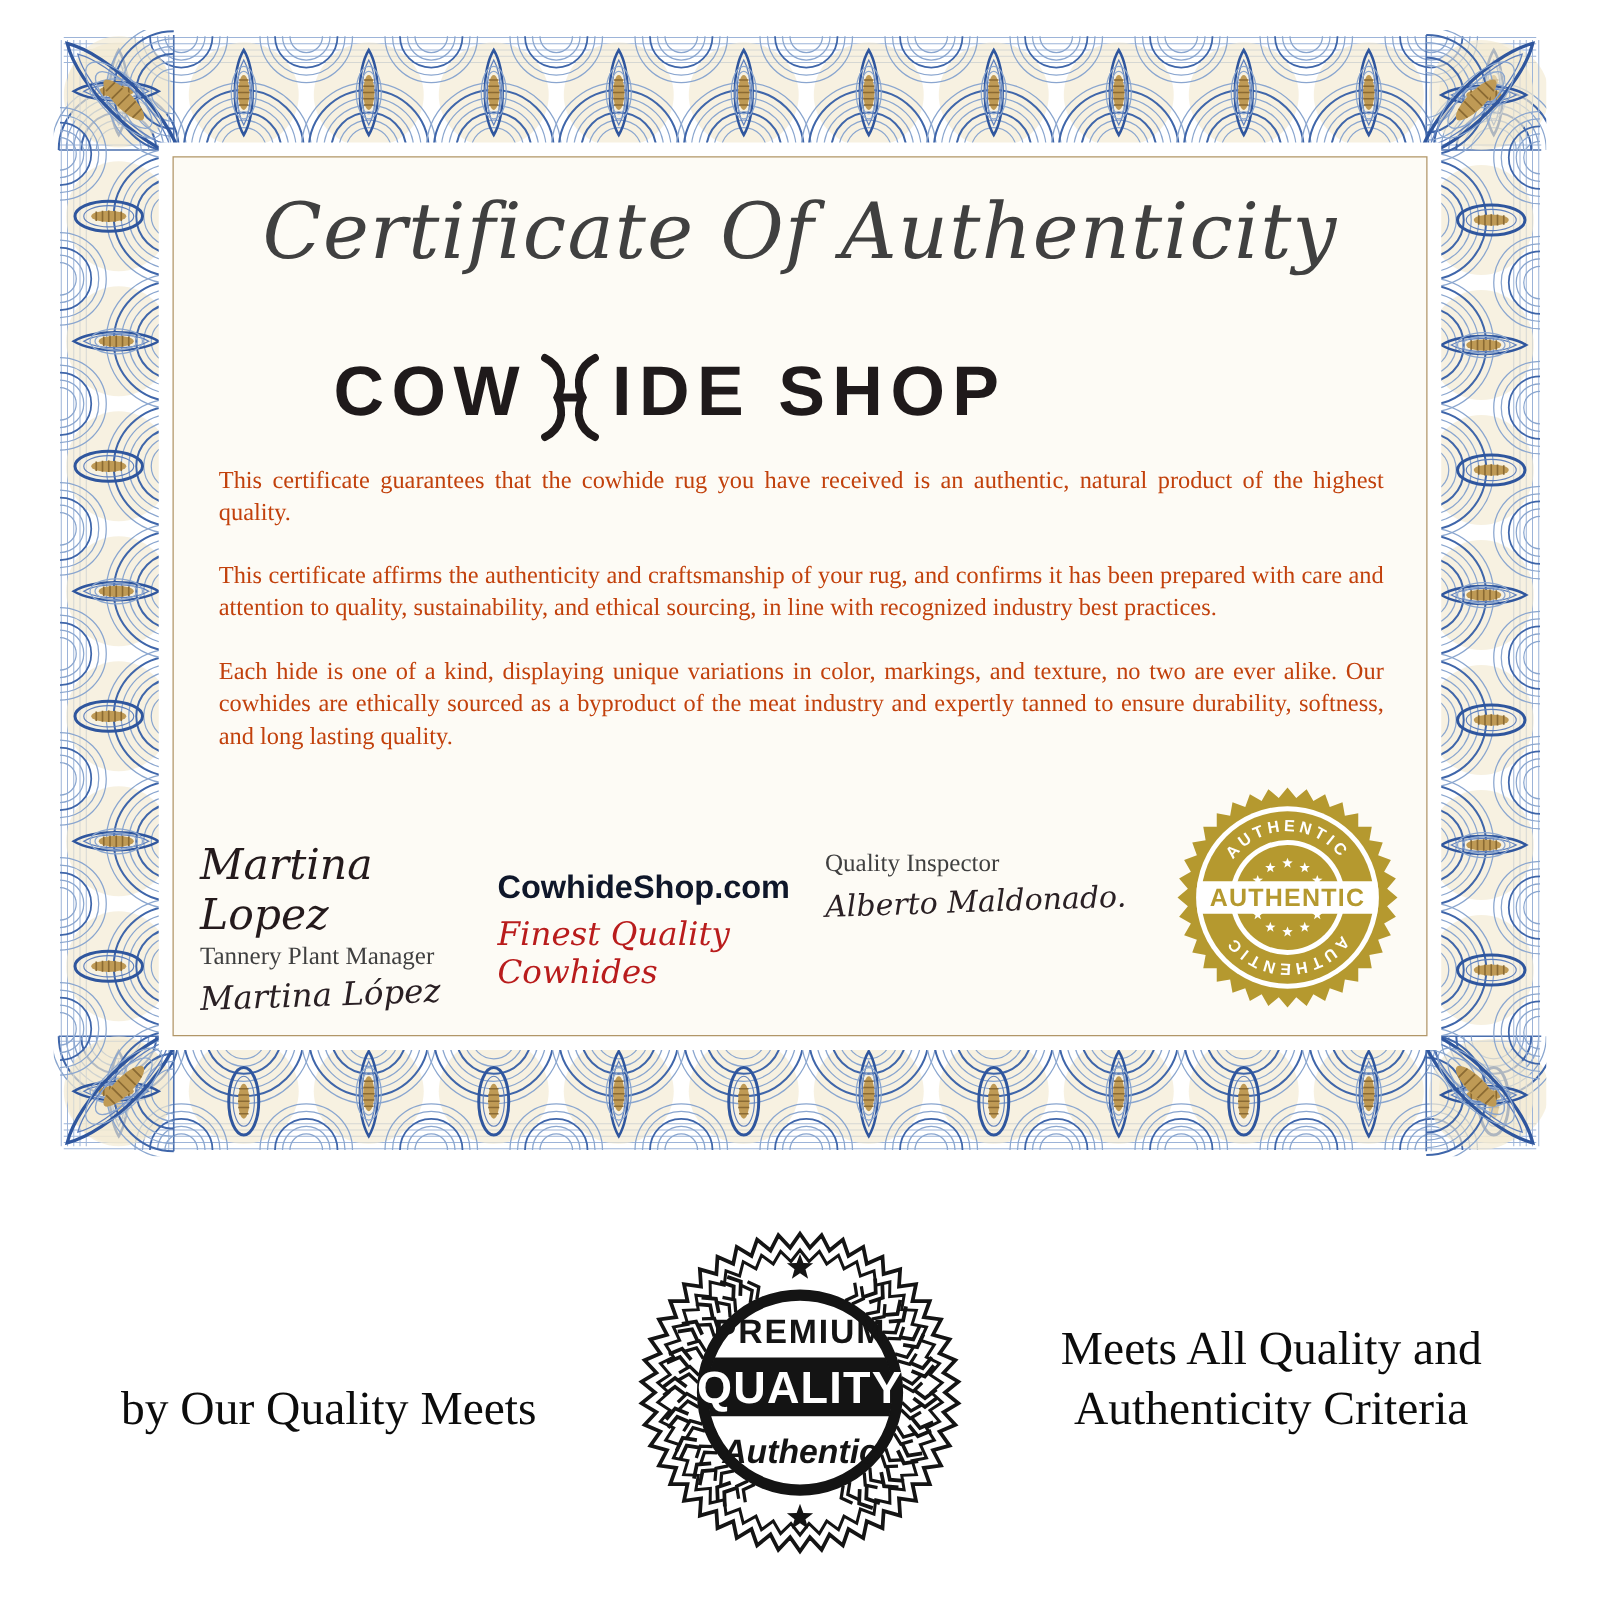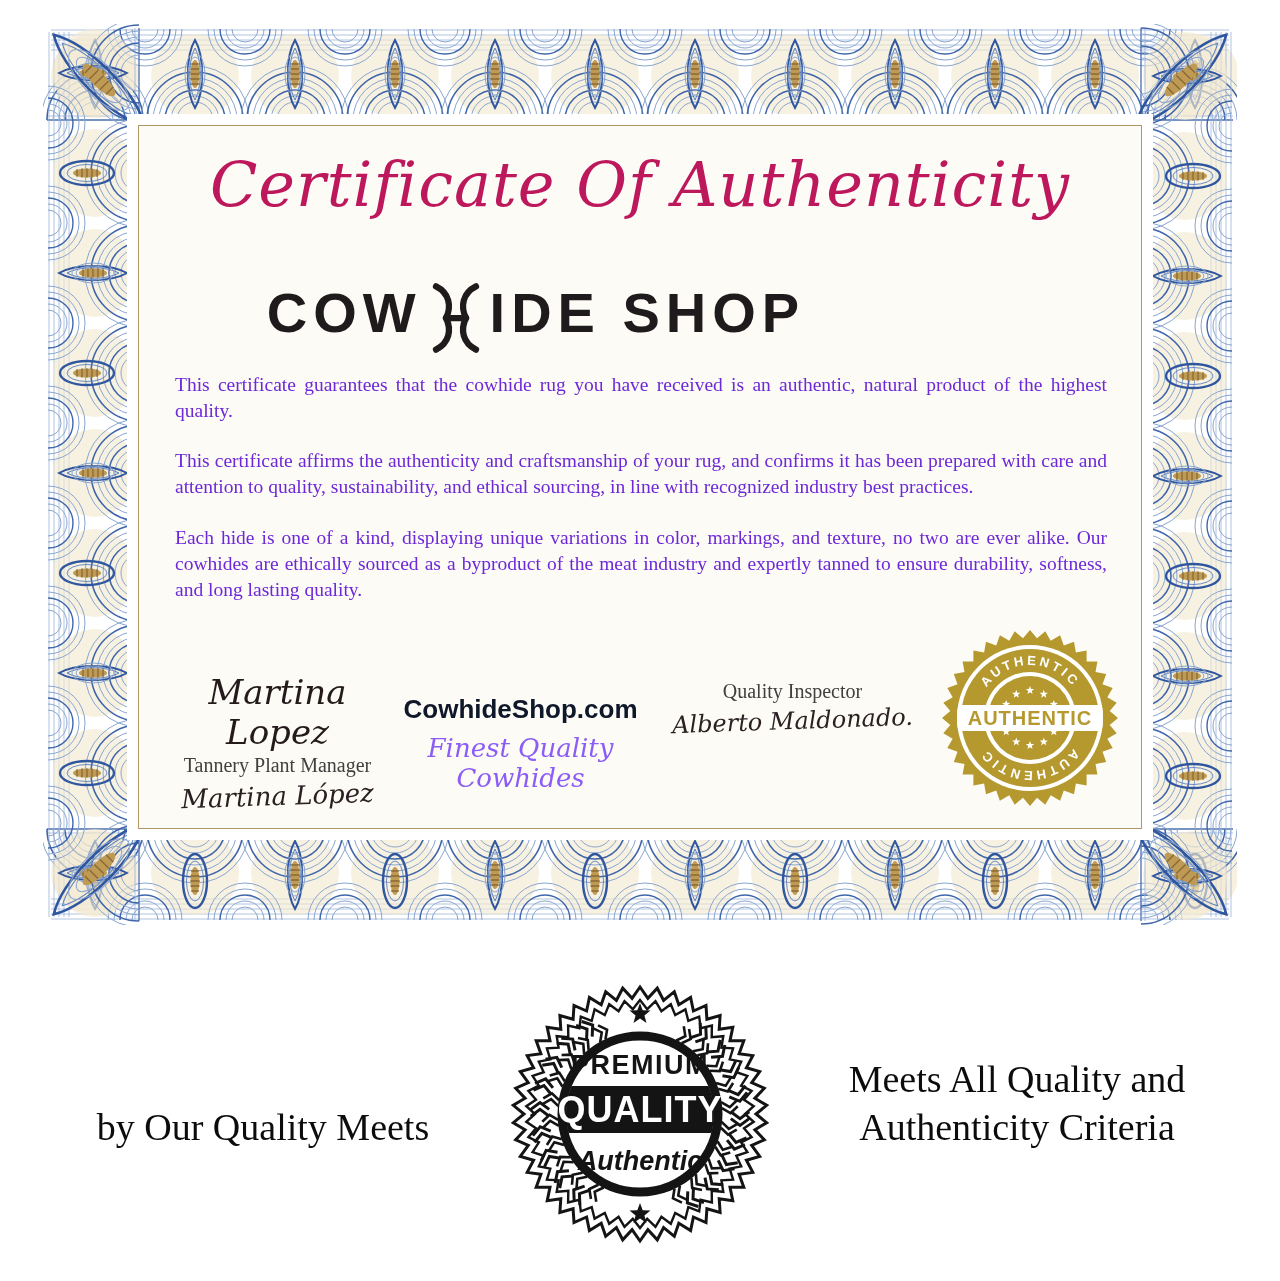--- a/index.html
+++ b/index.html
@@ -6,37 +6,37 @@
   #page{position:relative;width:1280px;height:1281px;background:#ffffff;overflow:hidden;
         font-family:"Liberation Serif",serif;color:#1f1f1f;}
   
   #border-svg{position:absolute;left:43px;top:24px;width:1194px;height:901px;}
   .panel-outer{position:absolute;left:127px;top:114px;width:1026px;height:726px;background:#ffffff;}
   .panel-line{position:absolute;left:138px;top:125px;width:1004px;height:704px;
               border:1.5px solid #b19668;background:#fdfbf5;box-sizing:border-box;}
   
   .cert-title{position:absolute;left:140px;top:148px;width:1000px;text-align:center;
               font-family:"DejaVu Serif",serif;font-style:italic;font-size:62px;
-              color:#be185d;letter-spacing:1px;}
+              color:#404040;letter-spacing:1px;}
   .brand-row{position:absolute;left:140px;top:272px;width:792px;display:flex;
              justify-content:center;align-items:center;}
   .brand-txt{font-family:"Liberation Sans",sans-serif;font-weight:700;font-size:56px;
              letter-spacing:6px;color:#1f1a1b;}
   .brand-glyph{margin:0 4px;transform:translateY(6px);}
   .paragraphs{position:absolute;left:175px;top:372px;width:932px;
-              font-size:19.5px;line-height:1.34;color:#6d28d9;text-align:justify;}
+              font-size:19.5px;line-height:1.34;color:#c2410c;text-align:justify;}
   .paragraphs p{margin:0 0 24px 0;}
   
-  .sig{position:absolute;text-align:center;color:#1c1c1c;}
+  .sig{position:absolute;text-align:left;color:#1c1c1c;}
   .sig-name{font-family:"DejaVu Serif",serif;font-style:italic;font-size:34px;color:#241a1c;}
   .sig-role{font-size:20px;margin-top:2px;color:#404040;}
   .sig-hand{font-family:"DejaVu Serif",serif;font-style:italic;font-size:26px;
             margin-top:4px;transform:rotate(-2deg);color:#2a2024;}
   .sig-site{font-family:"Liberation Sans",sans-serif;font-weight:700;font-size:26px;color:#0f172a;}
-  .sig-tag{font-family:"DejaVu Serif",serif;font-style:italic;font-size:26px;margin-top:8px;color:#8b5cf6;}
+  .sig-tag{font-family:"DejaVu Serif",serif;font-style:italic;font-size:26px;margin-top:8px;color:#b91c1c;}
   #gold-seal{position:absolute;left:940px;top:628px;}
   
   .foot-text{position:absolute;top:1056px;width:470px;text-align:center;
              font-size:38px;line-height:1.25;color:#0c0c0c;}
   #foot-left{left:28px;}
   #foot-right{left:782px;}
   #premium-badge{position:absolute;left:510px;top:984px;}
   svg text{font-family:"Liberation Sans",sans-serif;}
 </style>
 </head>

